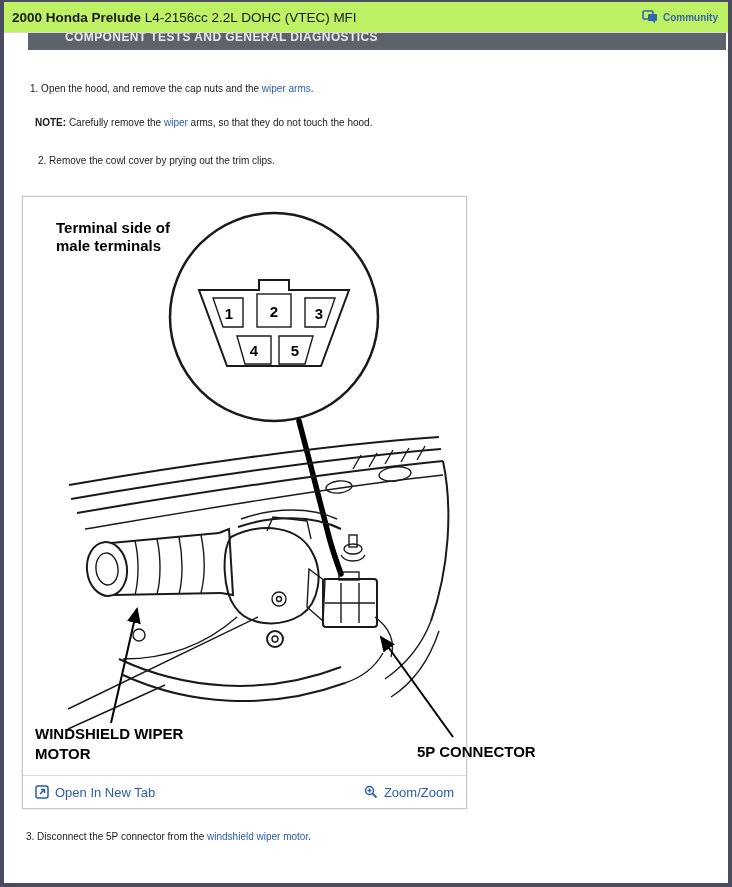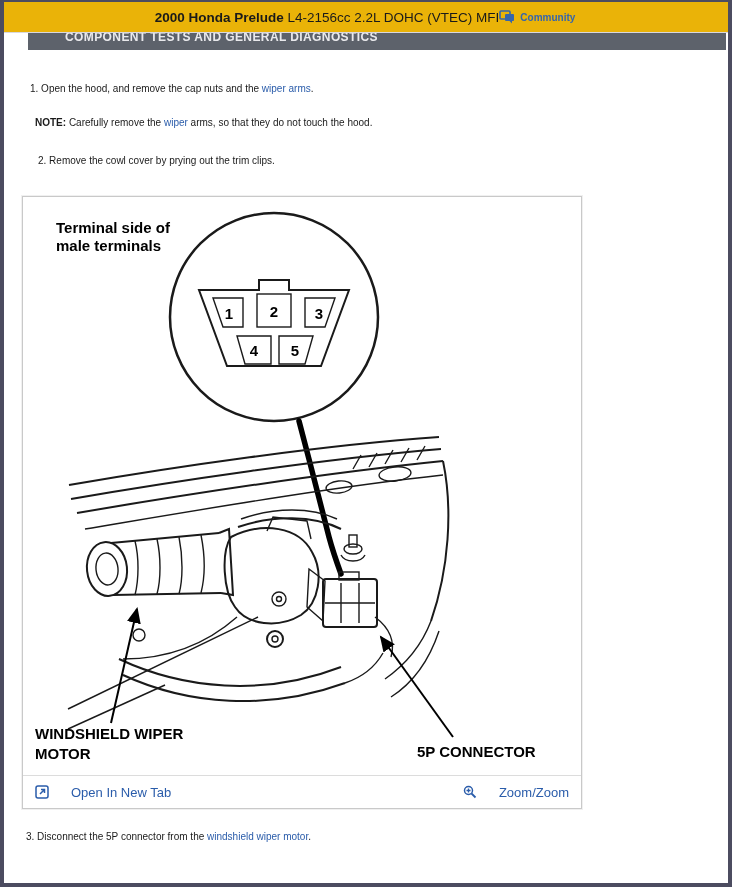--- a/index.html
+++ b/index.html
@@ -4,22 +4,22 @@
 <style>
   html,body{margin:0;padding:0;background:#fff;}
   .page{
     width:732px;height:887px;box-sizing:border-box;position:relative;
     border-style:solid;border-color:#4c4c60;border-width:2px 4px 4px 4px;
     background:#fff;overflow:hidden;
     font-family:"Liberation Sans", sans-serif;color:#1a1a1a;
   }
   
   .header{
-    height:30px;background:#eab308;border-bottom:1px solid #d9d8de;
-    display:flex;align-items:center;justify-content:center;
+    height:30px;background:#bef264;border-bottom:1px solid #d9d8de;
+    display:flex;align-items:center;justify-content:space-between;
     padding:0 10px 0 8px;font-size:13.5px;
   }
   .title .t-bold{font-weight:bold;}
   .community{
     display:flex;align-items:center;gap:5px;color:#3565ad;font-weight:bold;
     text-decoration:none;cursor:pointer;font-size:10px;
   }
   
   .section-bar{
     margin-left:24px;margin-right:2px;height:17px;background:#5d626b;
@@ -33,30 +33,30 @@
   
   .step{font-size:10px;line-height:17px;}
   .step1{margin:30px 0 0 26px;}
   .note{margin:17px 0 0 31px;}
   .step2{margin:21px 0 0 34px;}
   .step3{margin:19px 0 0 22px;}
   .blue-link{color:#2a5caa;text-decoration:none;cursor:pointer;}
   b.note-lab{font-weight:bold;}
   
   .panel{
-    margin:27px 0 0 18px;width:560px;box-sizing:border-box;
+    margin:27px 0 0 18px;width:445px;box-sizing:border-box;
     border:1px solid #c9c9c9;background:#fff;box-shadow:0 0 0 1px #f0f0f0;
   }
   .panel svg{display:block;}
   .panel-links{
     border-top:1px solid #dcdcdc;height:32px;display:flex;
     align-items:center;justify-content:space-between;padding:0 12px;
   }
   .panel-link{
-    display:flex;align-items:center;gap:22px;color:#2a5caa;font-size:13px;
+    display:flex;align-items:center;gap:6px;color:#2a5caa;font-size:13px;
     text-decoration:none;cursor:pointer;
   }
   .diag-line{fill:none;stroke:#1a1a1a;stroke-width:2;}
   .diag-thin{fill:none;stroke:#1a1a1a;stroke-width:1.4;}
   .diag-label{font-family:"Liberation Sans",sans-serif;font-weight:bold;fill:#000;}
 </style>
 </head>
 <body>
 
 <div class="page">

